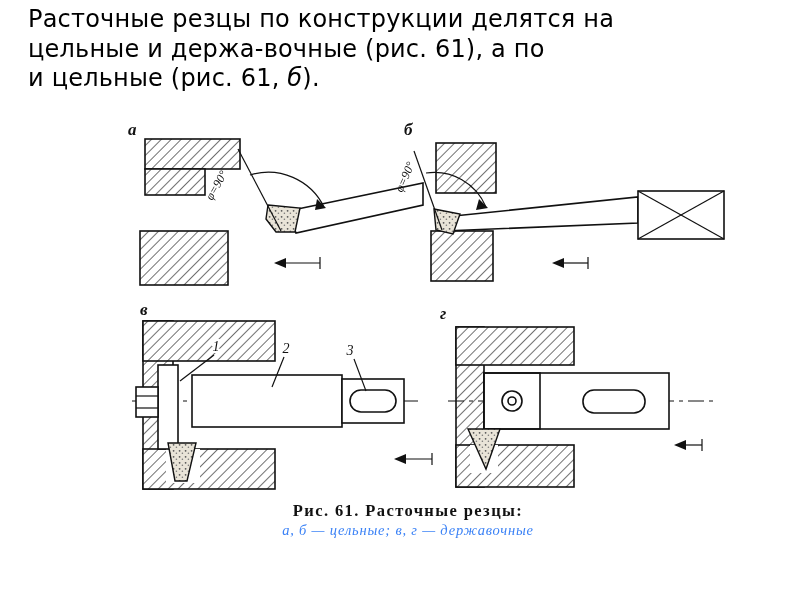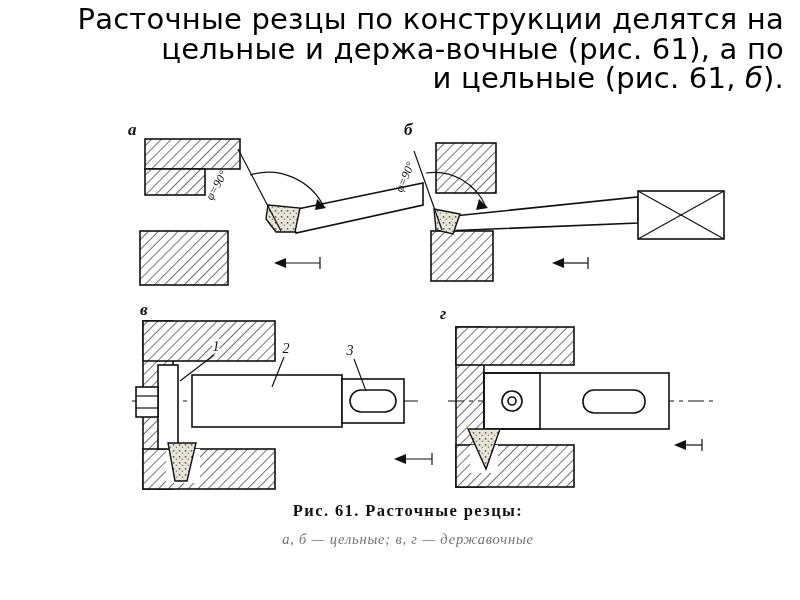--- a/index.html
+++ b/index.html
@@ -2,42 +2,42 @@
 <html><head>
 <meta charset="utf-8">
 <style>
   html,body{margin:0;padding:0;}
   body{
     width:800px;height:600px;position:relative;overflow:hidden;
     background:#ffffff;color:#000;
     font-family:"DejaVu Sans","Liberation Sans",sans-serif;
   }
   .slide-paragraph{
-    position:absolute;left:40px;top:5px;width:744px;
-    font-size:29px;line-height:29.5px;letter-spacing:0.2px;z-index:1;text-align:right;
+    position:absolute;left:28px;top:5px;width:744px;
+    font-size:24px;line-height:29.5px;letter-spacing:0.2px;z-index:1;
   }
   .pline{white-space:nowrap;}
   .em{font-style:italic;}
   .figure{
     position:absolute;left:86px;top:113px;width:644px;height:450px;
     background:#ffffff;z-index:2;text-align:center;
   }
   .hatch{fill:url(#hatch);stroke:#111;stroke-width:1.6;}
   .part{fill:#ffffff;stroke:#111;stroke-width:1.6;}
   .outline{fill:none;stroke:#111;stroke-width:1.6;}
   .notch{fill:#ffffff;stroke:none;}
   .cutter{fill:url(#dots);stroke:#111;stroke-width:1.4;}
   .thin{stroke:#111;stroke-width:1.2;fill:none;}
   .cline{stroke:#111;stroke-width:1;fill:none;stroke-dasharray:16 5 4 5;}
   .arrowhead{fill:#111;stroke:none;}
   .sublabel{font:italic bold 17px "Liberation Serif",serif;fill:#111;}
   .angletext{font:italic 12px "Liberation Serif",serif;fill:#111;}
   .callout{font:italic 14px "Liberation Serif",serif;fill:#111;paint-order:stroke;stroke:#fff;stroke-width:4px;}
   .caption-title{font:bold 16.5px "Liberation Serif",serif;letter-spacing:1.4px;margin-top:6px;color:#111;text-align:center;}
-  .caption-sub{font:italic 14.5px "Liberation Serif",serif;letter-spacing:0.8px;margin-top:10px;color:#737373;}
+  .caption-sub{font:italic 14.5px "Liberation Serif",serif;letter-spacing:0.8px;margin-top:1px;color:#3b82f6;}
 </style>
 </head>
 <body>
 
 <div class="slide-paragraph">
   <div class="pline">Расточные резцы по конструкции делятся на</div>
   <div class="pline">цельные и держа-вочные (рис. 61), а по</div>
   <div class="pline"><span>и цельные (рис. 61, </span><span class="em">б</span><span>).</span></div>
 </div>
 

